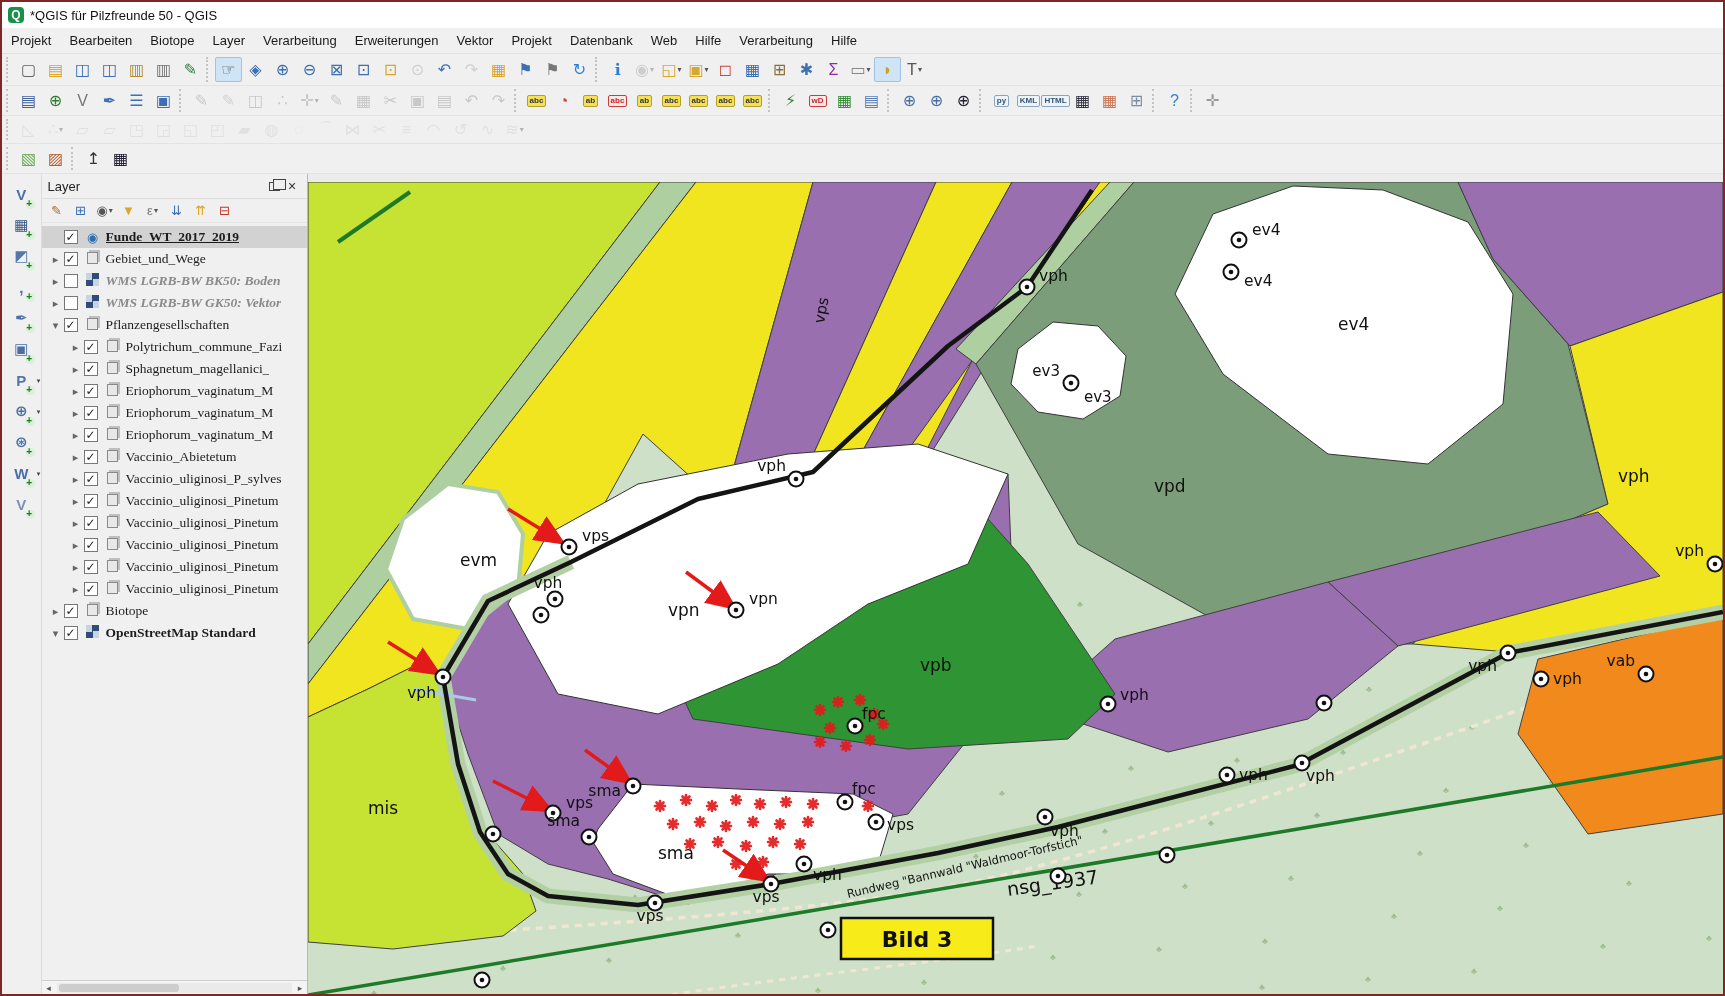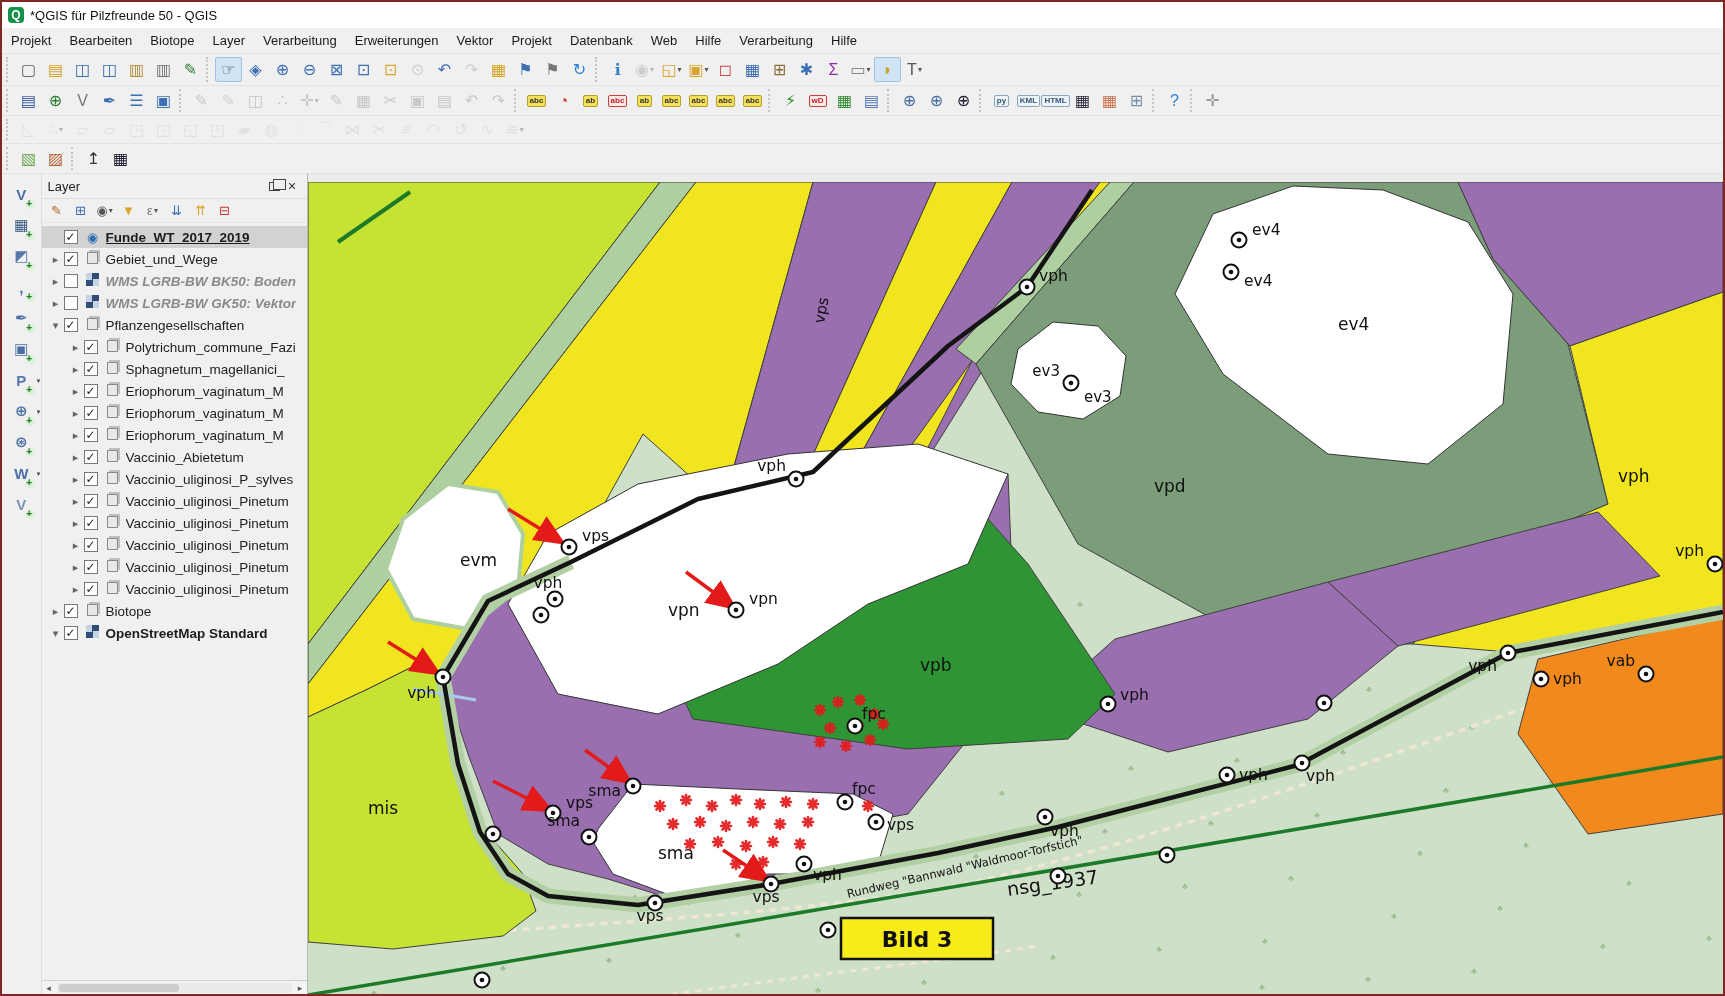--- a/index.html
+++ b/index.html
@@ -46,21 +46,21 @@
   .trow.selected { background:#d2d2d2; }
   .texp { width:16px; font-size:11px; color:#666; text-align:center; flex:none;}
   .tind { width:20px; flex:none;}
   .cb { width:14px; height:14px; border:1px solid #777; background:#fff; margin-right:6px; flex:none;
         font-size:12px; line-height:13px; text-align:center; color:#222; }
   .lyric { width:18px; flex:none; margin-right:4px; text-align:center; font-size:13px; }
   .ic-point { color:#2d6fb2; }
   .ic-wms { display:inline-block; width:13px; height:13px;
             background:conic-gradient(#2f4d77 25%, #c8d4e4 0 50%, #2f4d77 0 75%, #c8d4e4 0); }
   .ic-layers { display:inline-block; width:11px; height:12px; border:1px solid #7a8darkgray; border:1px solid #8a8a8a; background:#e8e8e8; box-shadow:2px -2px 0 -0px #bfbfbf; }
-  .tlabel { overflow:hidden; text-overflow:clip; }
+  .tlabel { overflow:hidden; text-overflow:clip;font-family:Liberation Serif, serif; }
   .tlabel.b { font-weight:bold; } .tlabel.u { text-decoration:underline; }
   .tlabel.wms { color:#8a8a8a; font-style:italic; font-weight:bold; }
   #hscroll { height:14px; border-top:1px solid #cfcfcf; display:flex; align-items:center; background:#f4f4f4; }
   #hscroll .arr { width:14px; font-size:9px; color:#555; text-align:center; }
   #hscroll .track { flex:1; height:10px; background:#eaeaea; margin:0 1px; position:relative;}
   #hscroll .thumb { position:absolute; left:2px; top:1px; width:120px; height:8px; background:#cdcdcd; border-radius:3px;}
   
   #map { flex:1; position:relative; background:#cfe0c8; }
   #map svg { display:block; }
   text.mlabel { font-family:"DejaVu Sans","Liberation Sans",sans-serif; fill:#111; }

